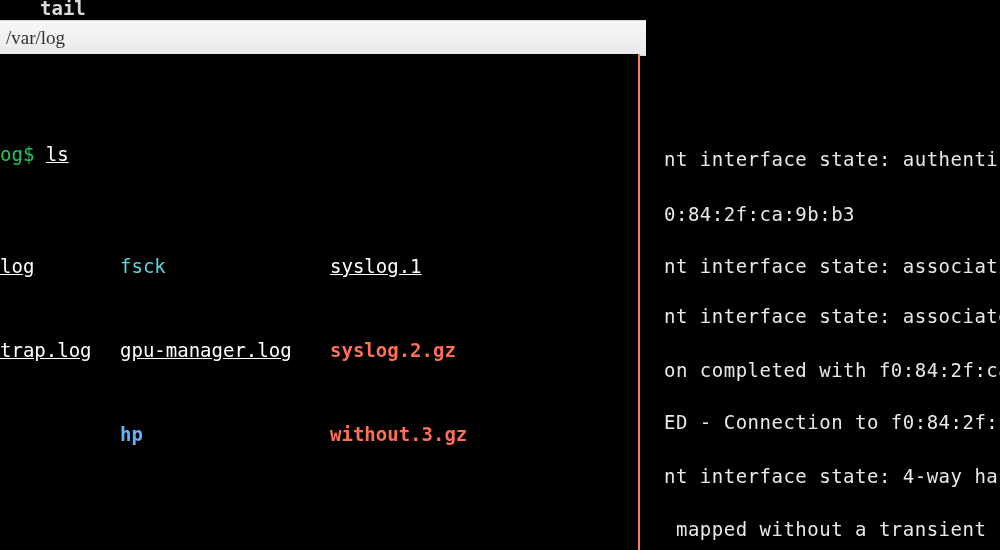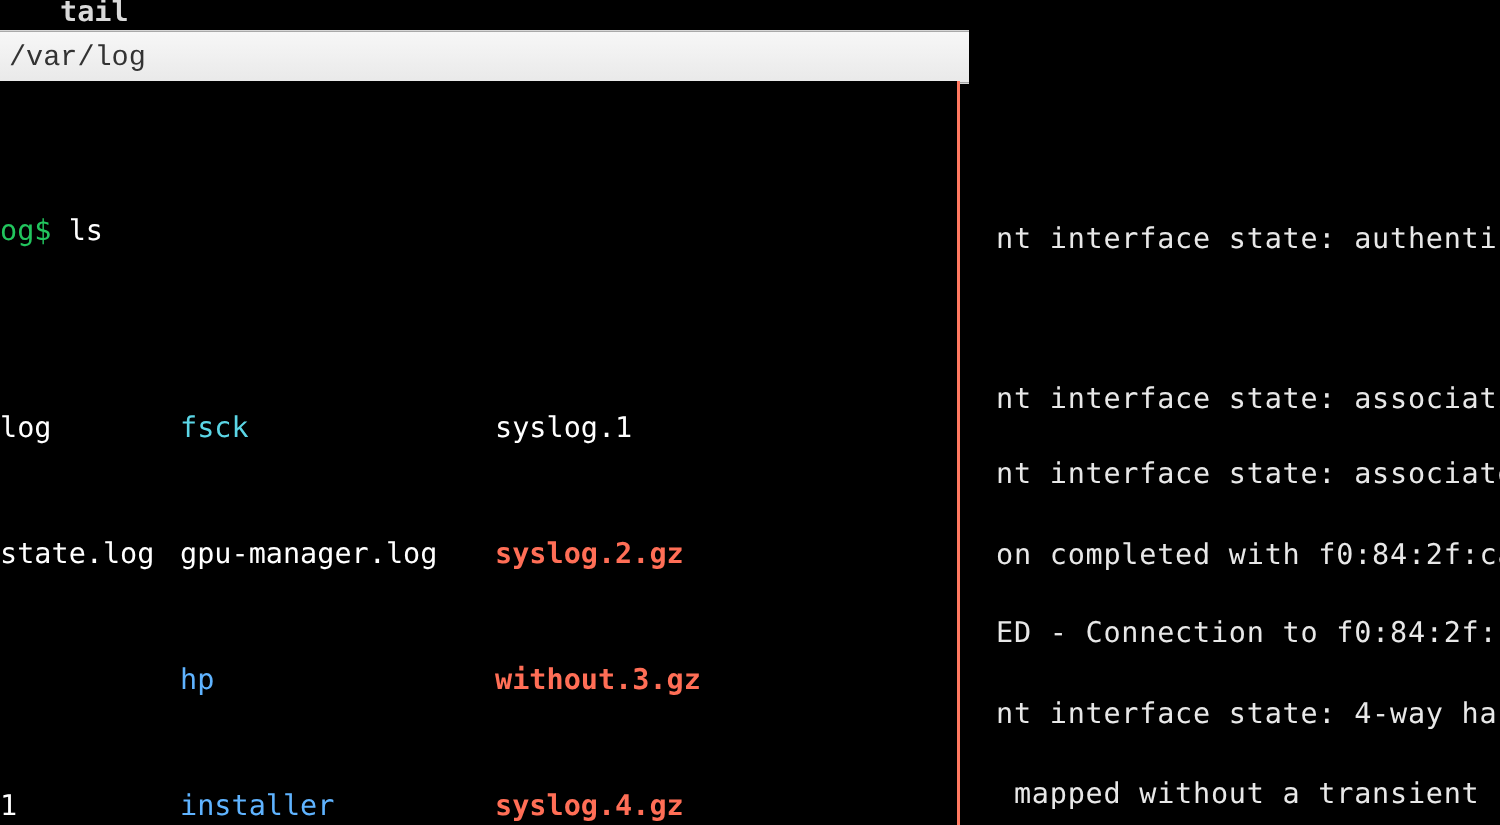--- a/index.html
+++ b/index.html
@@ -49,21 +49,21 @@
     width: 640px;
     height: 34px;
     background: linear-gradient(#f7f7f7, #e9e9e9);
     border-top: 1px solid #d6d6d6;
     border-bottom: 1px solid #d6d6d6;
     color: #333;
     display: flex;
     align-items: center;
     padding-left: 6px;
     font-size: 19px;
-    font-family: Liberation Mono, monospace;
+    font-family: Liberation Serif, serif;
   }
 
   
   .term {
     position: absolute;
     top: 54px;
     left: 0;
     width: 640px;
     height: 496px;
     background: #000;
@@ -71,56 +71,56 @@
     box-sizing: border-box;
     white-space: pre;
     padding-top: 2px;
   }
   .term .line {
     display: block;
     height: 28px;
   }
 
   .cell1 { display:inline-block; width: 120px; }
-  .cell2 { display:inline-block; width: 210px; margin-top: 19px; }
+  .cell2 { display:inline-block; width: 210px; }
   .cell3 { display:inline-block; }
 
-  .c-white  { color: #ffffff; }
+  .c-white  { color: #ffffff; text-decoration: underline; }
   .c-red    { color: #ff6e56; font-weight: 700; }
   .c-cyan   { color: #5bd6e6; }
-  .c-blue   { color: #5fb3ff; font-weight: 400; }
+  .c-blue   { color: #5fb3ff; font-weight: 700; }
   .c-prompt { color: #22c55e; }
 </style>
 </head>
 <body>
 
 <div class="top-tail">tail</div>
 
 <div class="bg-term">
   <div class="row" style="top:145px">nt interface state: authenticat</div>
+  <div class="row" style="top:200px">0:84:2f:ca:9b:b3</div>
   <div class="row" style="top:252px">nt interface state: associating</div>
   <div class="row" style="top:302px">nt interface state: associated</div>
   <div class="row" style="top:356px">on completed with f0:84:2f:ca:9</div>
   <div class="row" style="top:408px">ED - Connection to f0:84:2f:ca:</div>
   <div class="row" style="top:462px">nt interface state: 4-way hands</div>
   <div class="row" style="top:515px"> mapped without a transient par</div>
 </div>
 
 <div class="pathbar">
   <span>/var/log</span>
 </div>
 
 <div class="term">
 
   <span class="line"><span class="c-prompt">og$ </span><span class="c-white">ls</span></span>
 
   <span class="line"><span class="cell1 c-white">log</span><span class="cell2 c-cyan">fsck</span><span class="cell3 c-white">syslog.1</span></span>
-  <span class="line"><span class="cell1 c-white">state.log</span><span class="cell2 c-white">gpu-manager.log</span><span class="cell3 c-red">syslog.2.gz</span></span>
+  <span class="line"><span class="cell1 c-white">trap.log</span><span class="cell2 c-white">gpu-manager.log</span><span class="cell3 c-red">syslog.2.gz</span></span>
   <span class="line"><span class="cell1 c-white"></span><span class="cell2 c-blue">hp</span><span class="cell3 c-red">without.3.gz</span></span>
-  <span class="line"><span class="cell1 c-white">1</span><span class="cell2 c-blue">installer</span><span class="cell3 c-red">syslog.4.gz</span></span>
   
   
   
   
   
   
   
   
   
   

